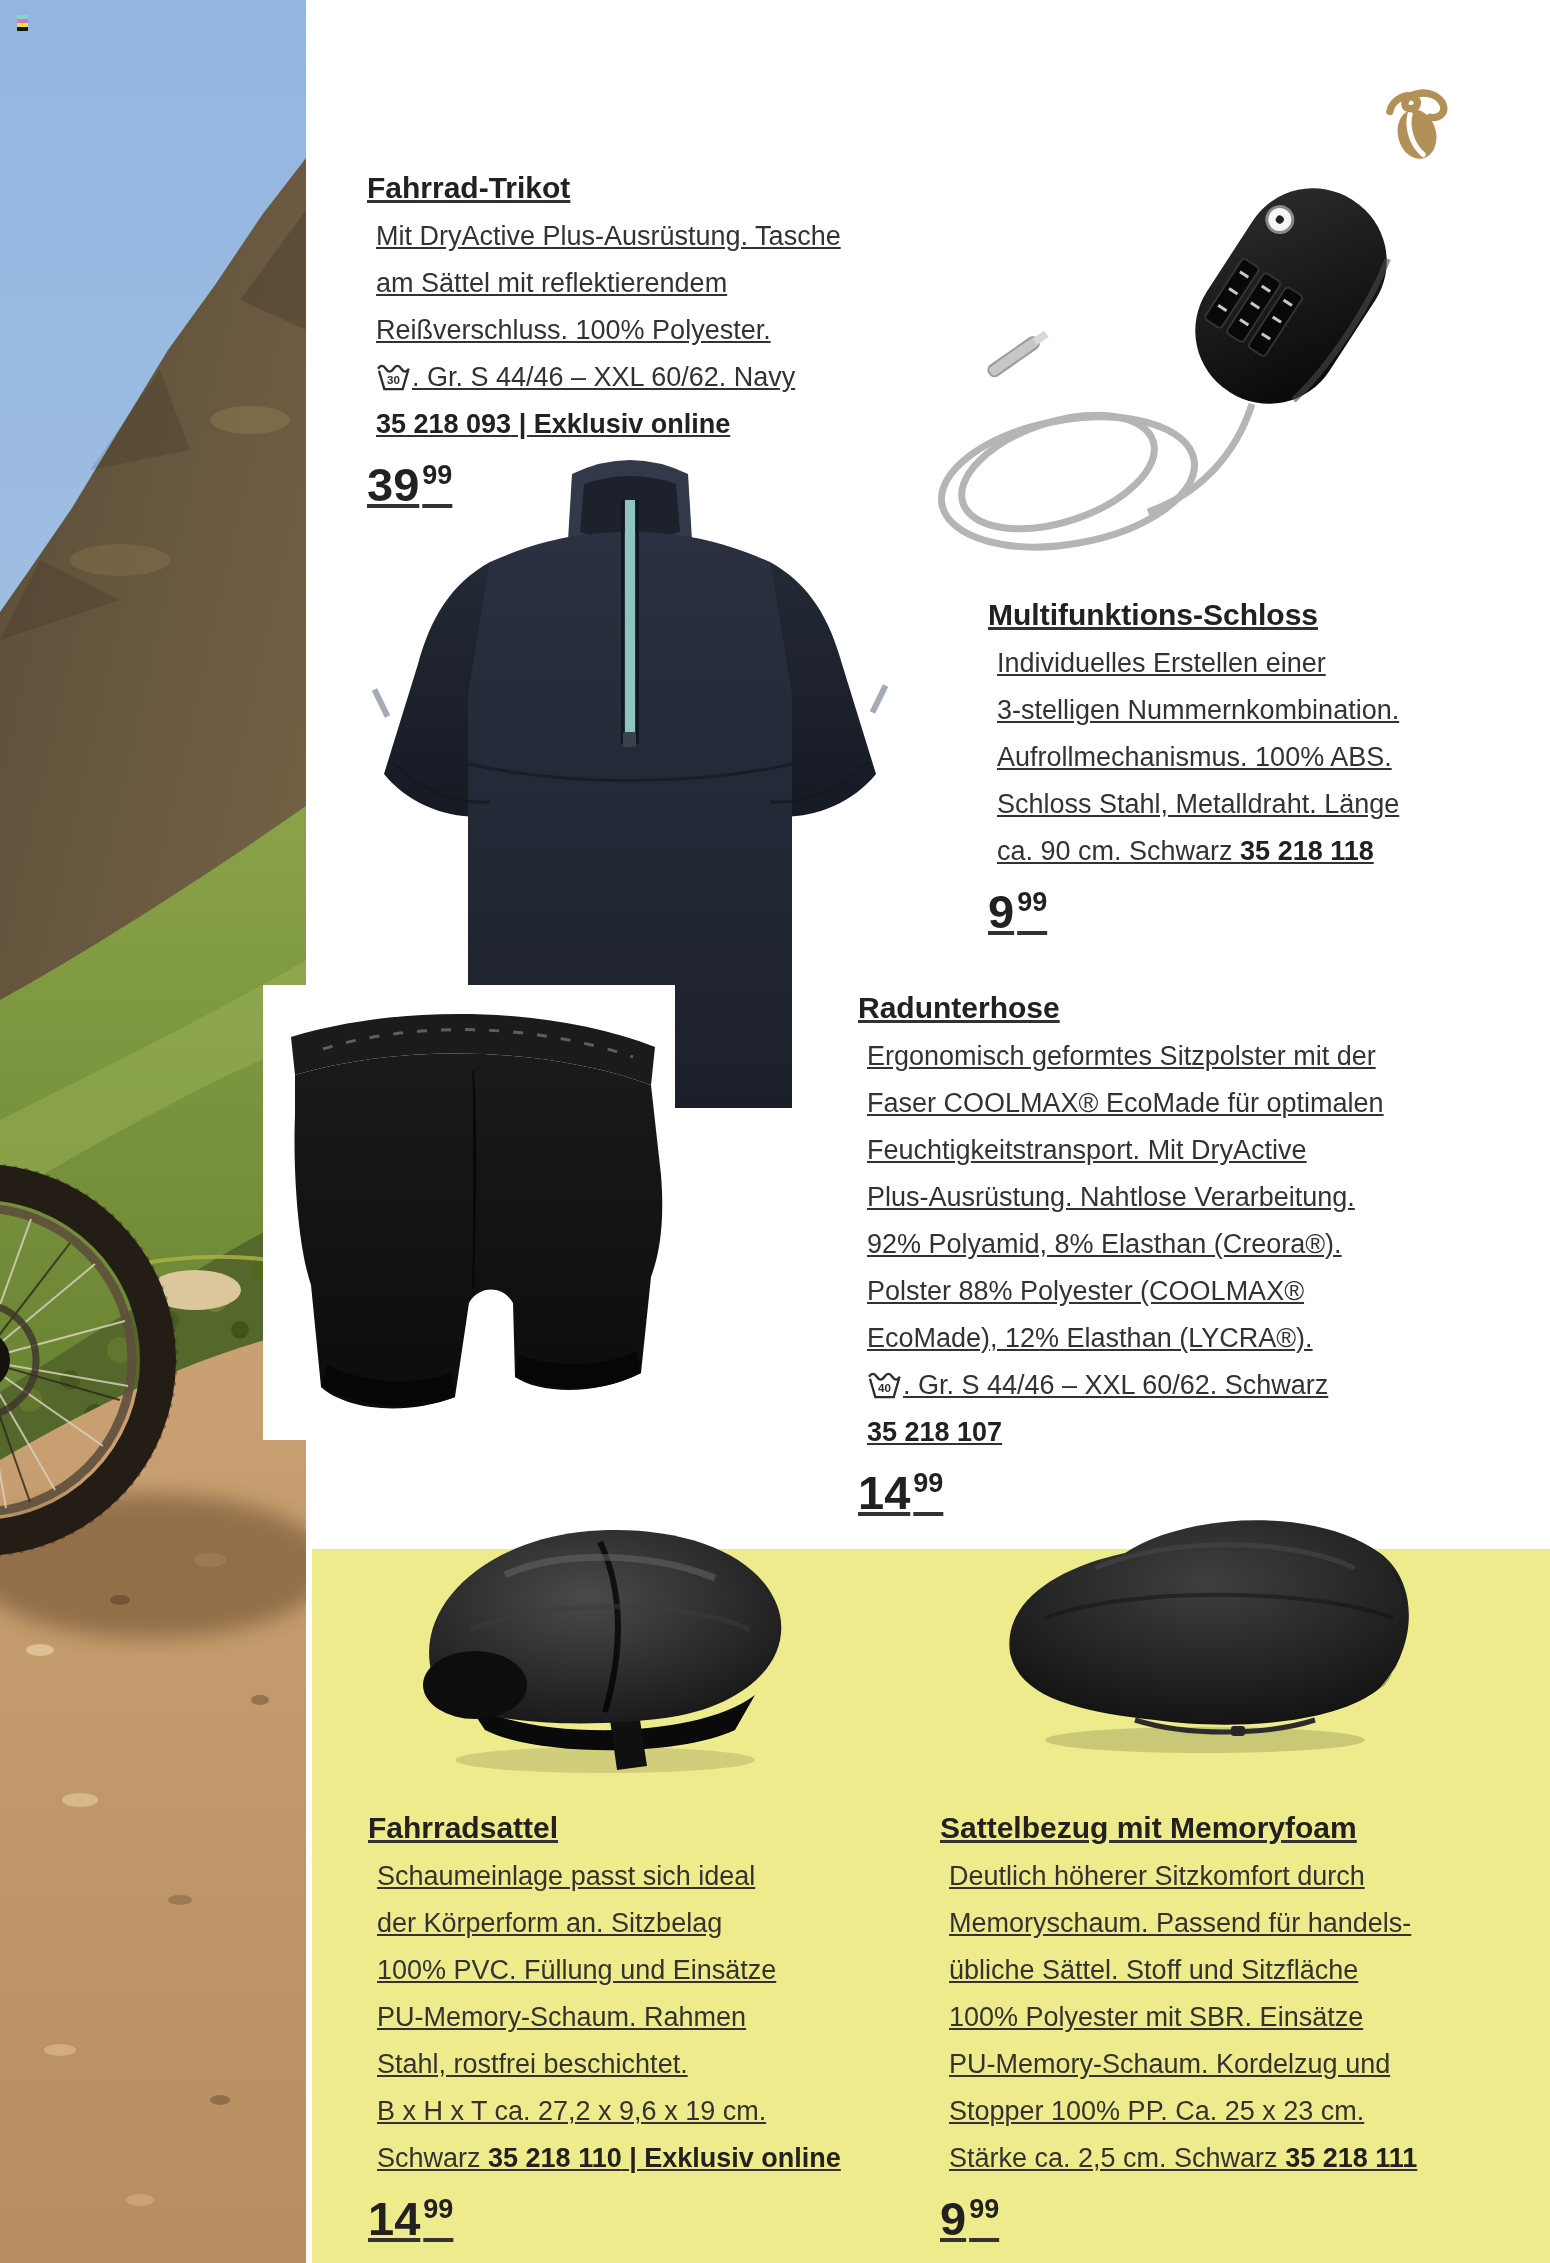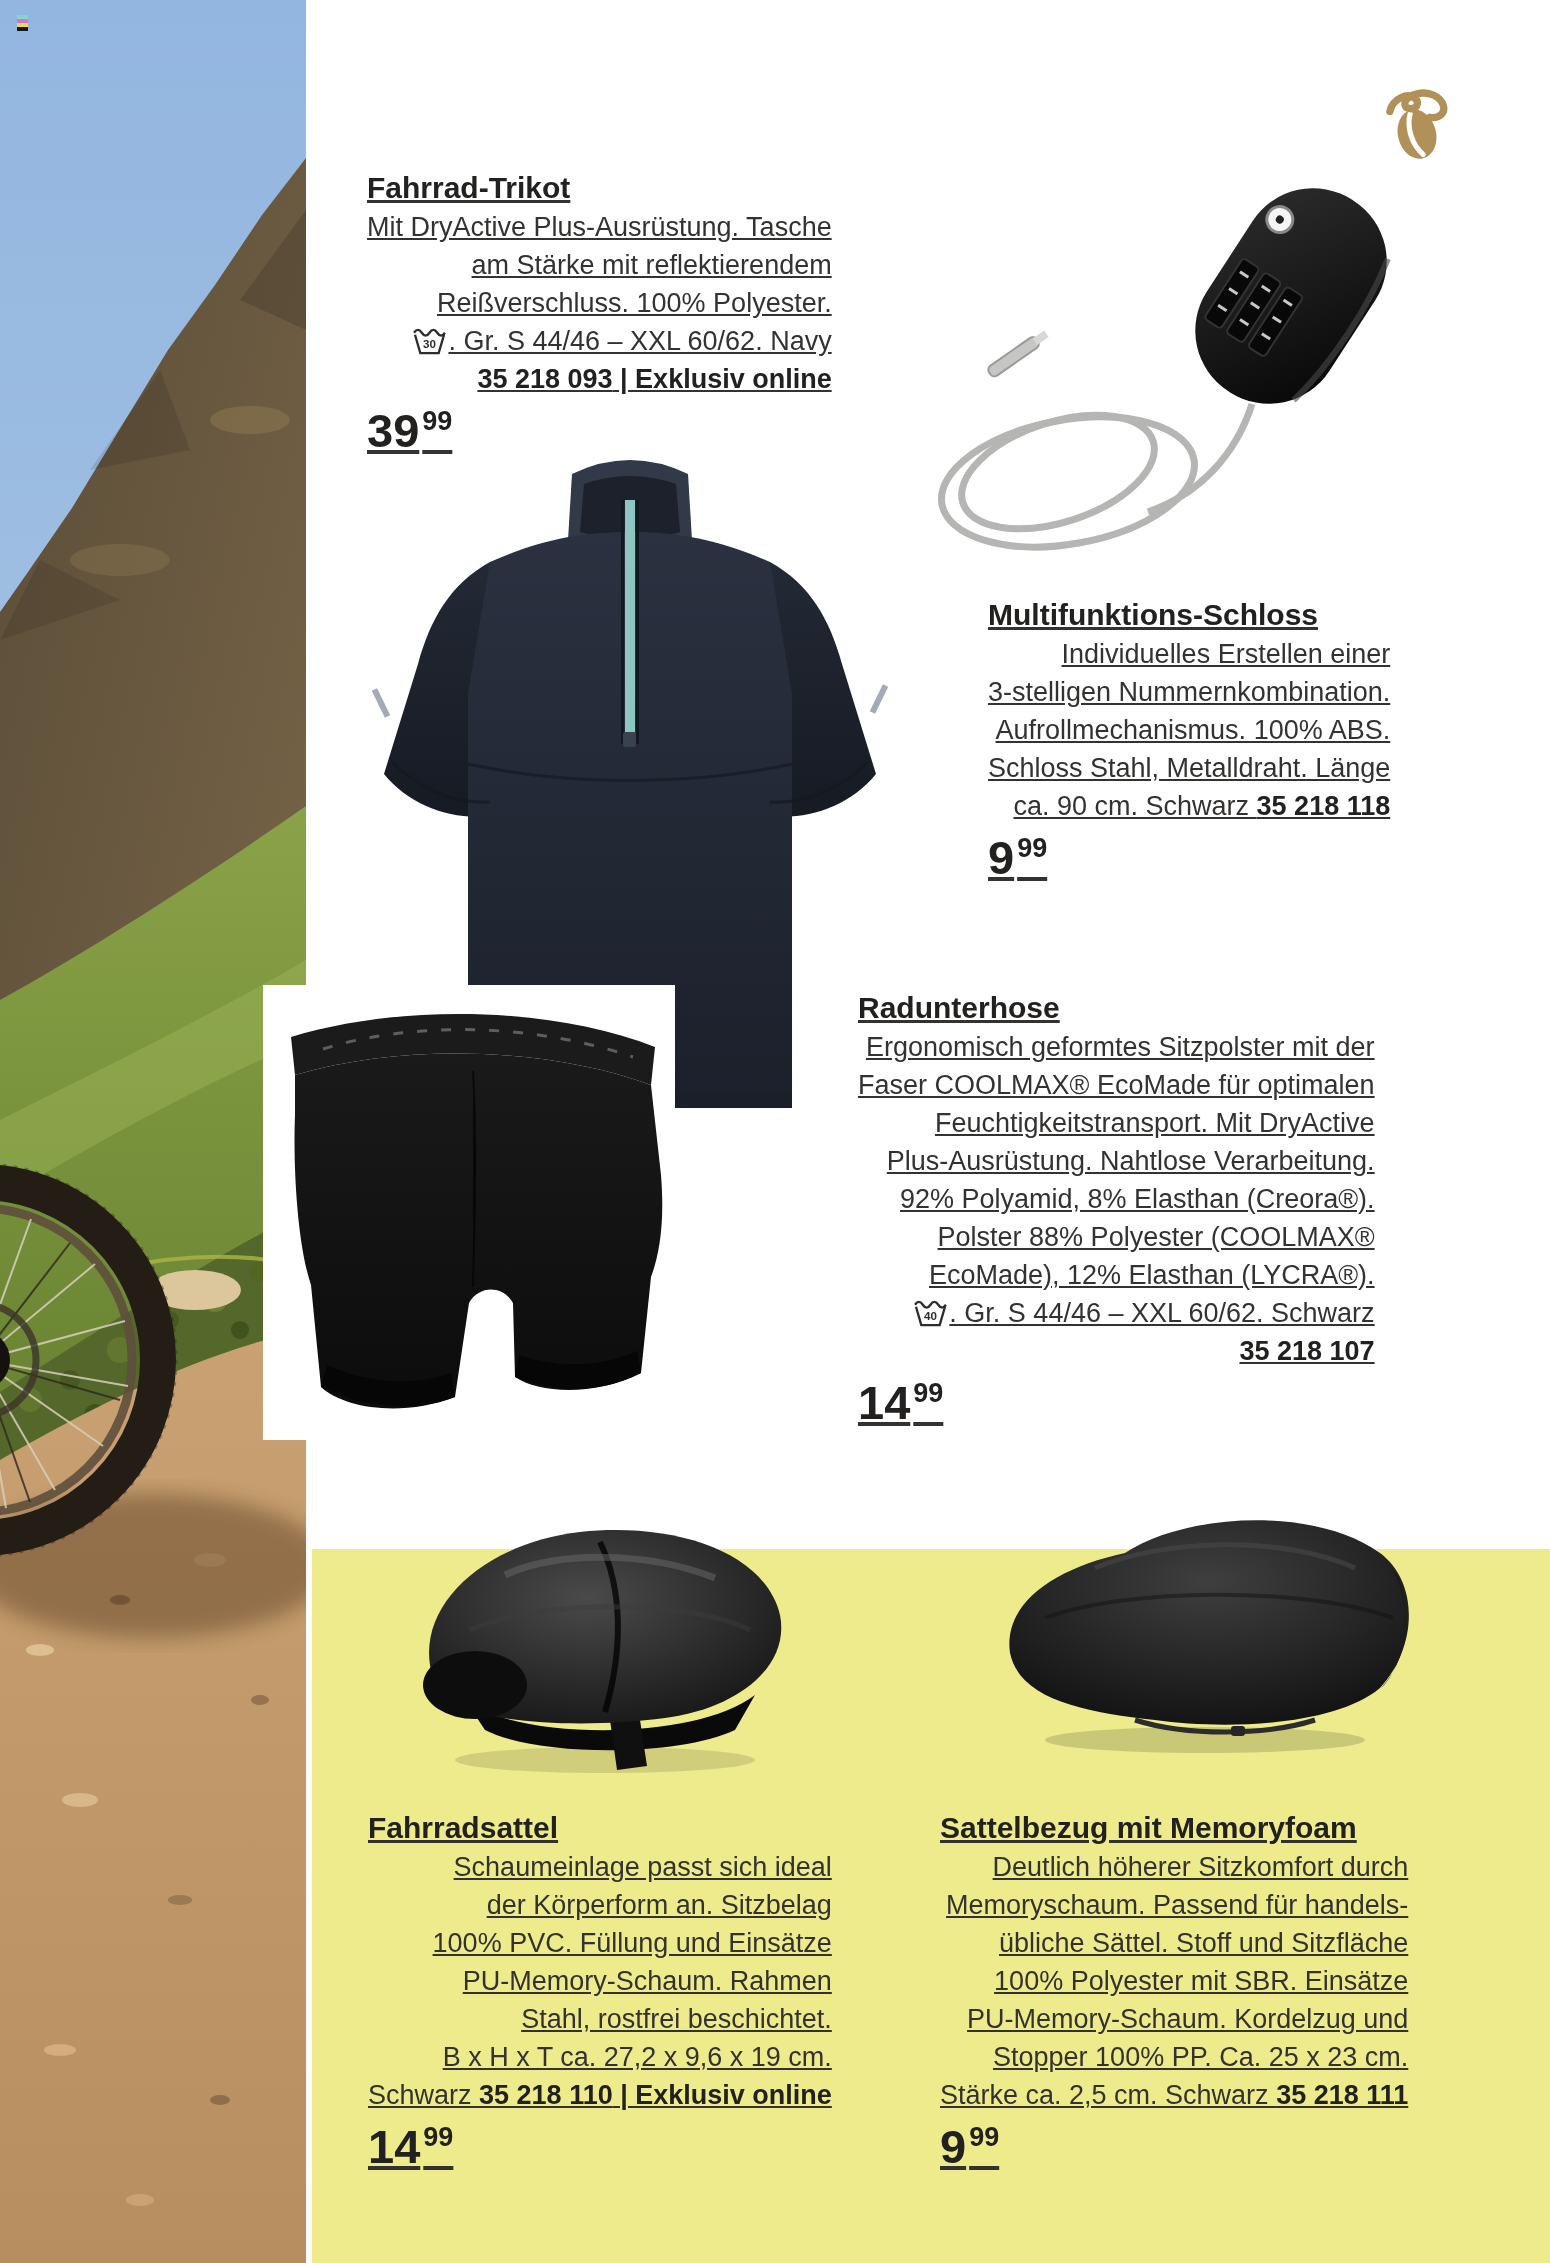--- a/index.html
+++ b/index.html
@@ -12,21 +12,21 @@
   .regmark div{width:11px;height:4px;}
   
   .yellow-panel{position:absolute;left:312px;top:1549px;width:1238px;height:714px;z-index:0;}
   
   .brand{position:absolute;left:1384px;top:86px;z-index:3;}
   
   .photo{position:absolute;z-index:2;}
   
   .product{position:absolute;z-index:4;font-size:27px;line-height:38px;white-space:nowrap;text-decoration:underline;}
   .product h2{margin:0;font-size:30px;line-height:40px;font-weight:700;color:#222120;}
-  .product p{margin:0;text-align:right;}
+  .product p{margin:9px;}
   .product .order b{color:#222120;}
   .wash{width:35px;height:29px;vertical-align:-5px;margin-right:1px;}
   .price{margin-top:0;font-size:47px;line-height:47px;font-weight:700;color:#222120;}
   .price sup{font-size:27px;vertical-align:17px;margin-left:3px;}
 </style>
 </head>
 <body>
 
 <div class="page">
 
@@ -243,21 +243,21 @@
     <path d="M395,85 C428,120 430,185 396,220 C415,205 428,150 414,110 Z" fill="#1c1c1c"></path>
     <path d="M110,100 C180,70 300,68 370,100" stroke="#484848" stroke-width="5" opacity="0.6" fill="none"></path>
     <path d="M60,150 C140,120 320,118 408,150" stroke="#111111" stroke-width="4" opacity="0.5" fill="none"></path>
     <path d="M150,252 C200,268 280,268 330,252" stroke="#2c2c2c" stroke-width="5" fill="none"></path>
     <rect x="246" y="258" width="14" height="10" rx="3" fill="#262626"></rect>
   </svg>
 
   <section class="product" style="left:367px;top:168px">
     <h2>Fahrrad-Trikot</h2>
     <p>Mit DryActive Plus-Ausrüstung. Tasche</p>
-    <p>am Stärke mit reflektierendem</p>
+    <p>am Sättel mit reflektierendem</p>
     <p>Reißverschluss. 100% Polyester.</p>
     <p>
       <svg class="wash" viewBox="0 0 36 30">
         <path d="M2,7 q4,-6 8,0 q4,6 8,0 q4,-6 8,0 q4,6 8,0" fill="none" stroke="#2e2d2b" stroke-width="2.4"></path>
         <path d="M3,9 L8.5,28 L27.5,28 L33,9" fill="none" stroke="#2e2d2b" stroke-width="2.4"></path>
         <text x="18" y="23" text-anchor="middle" font-size="12" font-weight="bold" fill="#2e2d2b">30</text>
       </svg><span>. Gr. S 44/46 – XXL 60/62. Navy</span>
     </p>
     <p class="order"><span></span><b>35 218 093</b><b> | Exklusiv online</b></p>
     <div class="price"><span>39</span><sup>99</sup></div>

